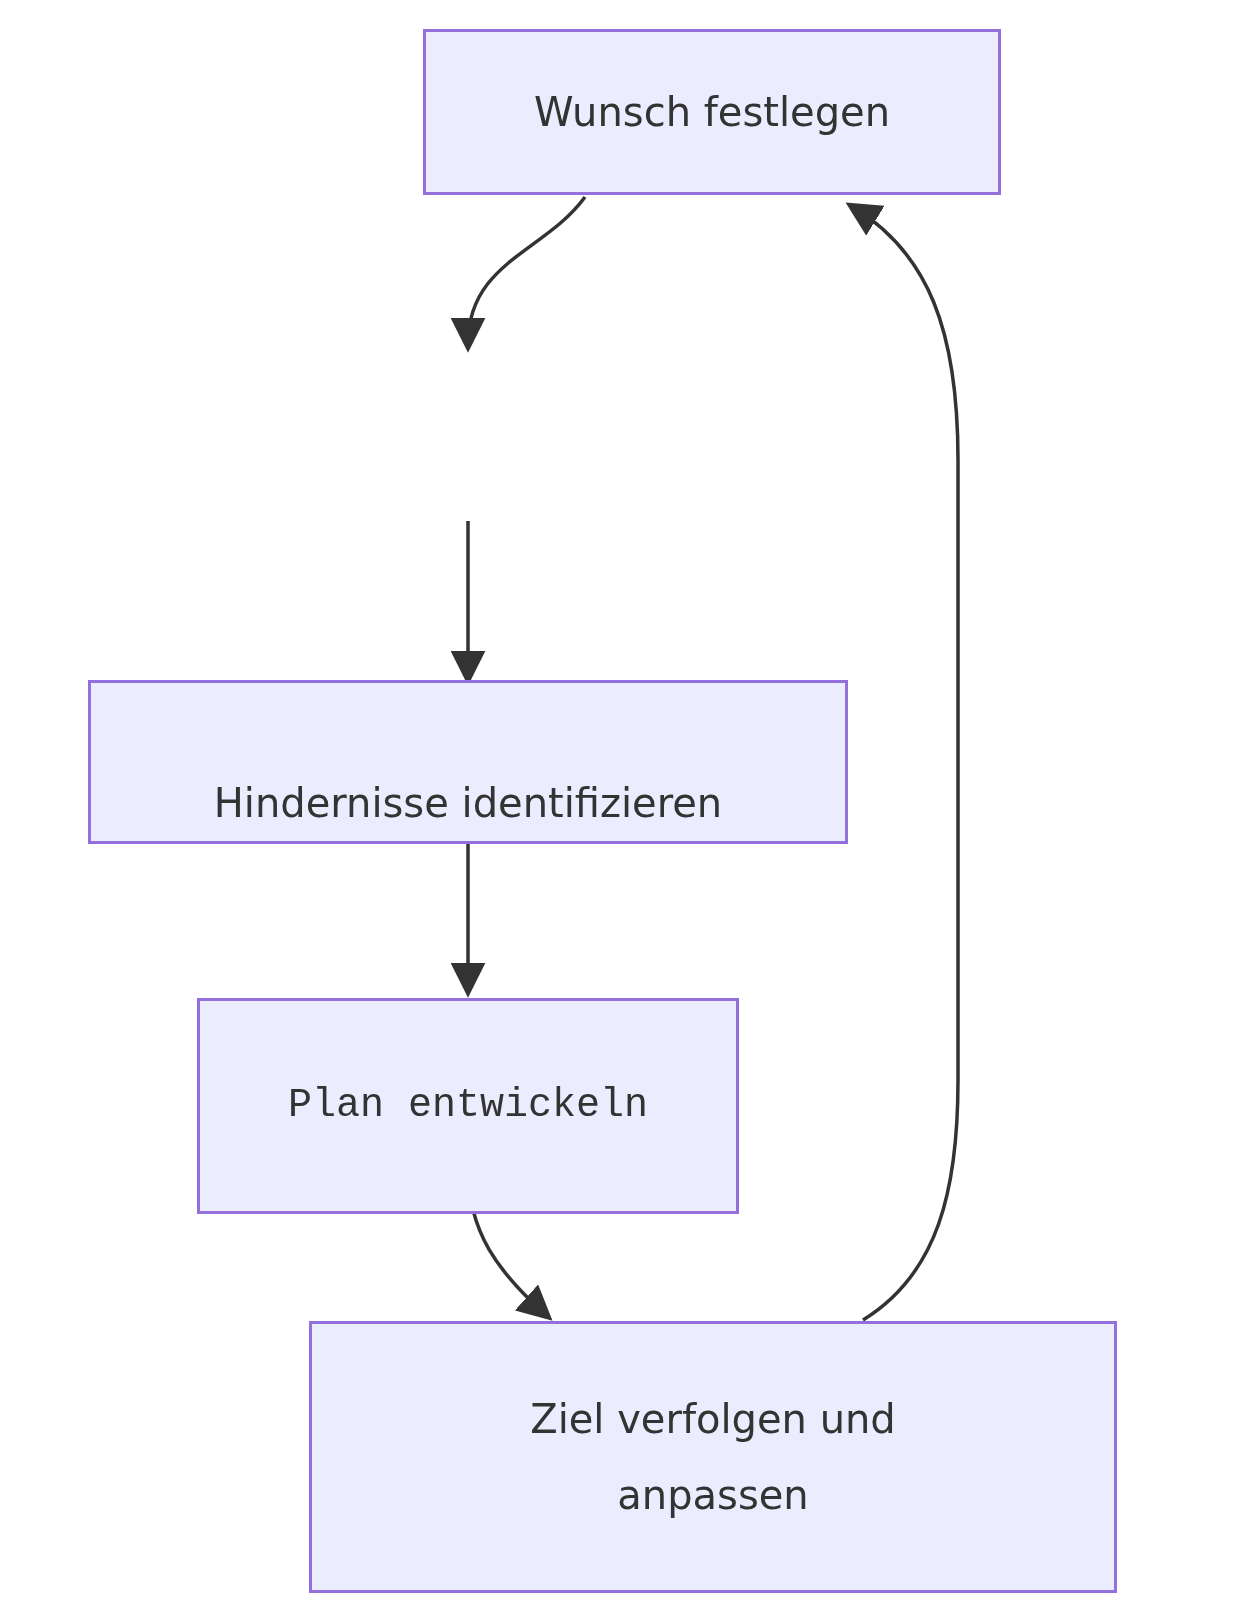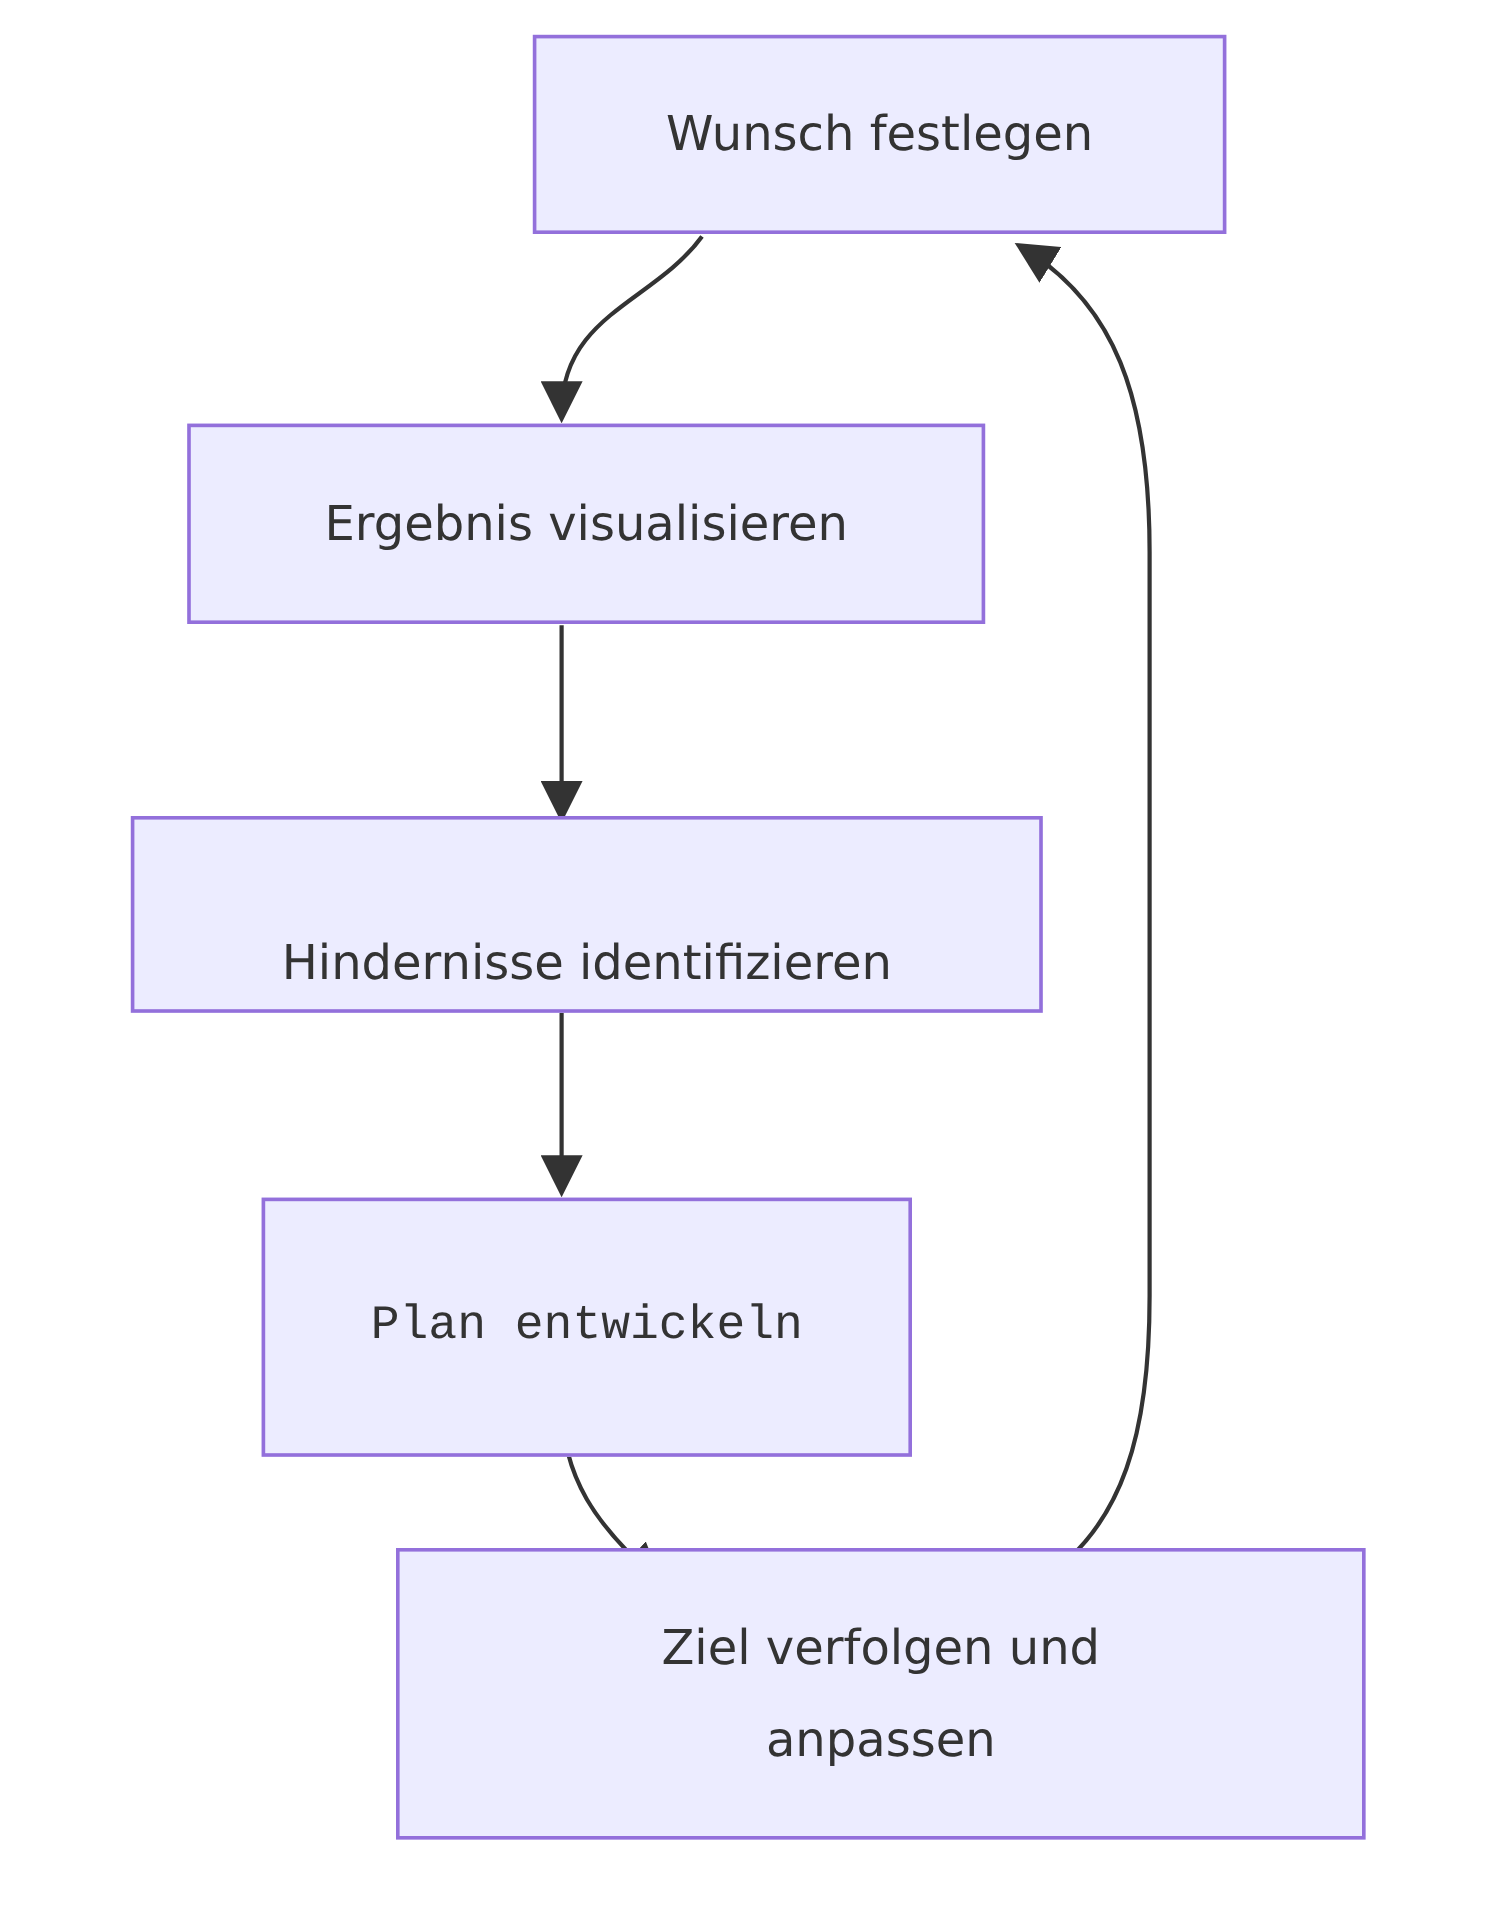--- a/index.html
+++ b/index.html
@@ -42,21 +42,20 @@
     position: absolute;
     display: flex;
     align-items: center;
     justify-content: center;
     text-align: center;
     background: var(--node-fill);
     border: 3.5px solid var(--node-border);
     color: var(--text);
     font-size: 40px;
     line-height: 1.9;
-    margin-left: 21px;
   }
   .node .label { display: inline-block; }
   #node-ziel .label { max-width: 470px; }
 </style>
 </head>
 <body>
 
 <div class="canvas">
 
   <svg class="edges" viewBox="0 0 1240 1610" xmlns="http://www.w3.org/2000/svg">
@@ -74,29 +73,26 @@
 
     <path class="edge" marker-end="url(#arrow)" d="M 468 1168 C 468 1232, 498 1272, 546 1315"></path>
 
     <path class="edge" marker-end="url(#arrow)" d="M 863 1320 C 938 1274, 958 1190, 958 1080 L 958 460 C 958 330, 928 253, 853 207"></path>
   </svg>
 
   <div class="node" id="node-wunsch" style="left:423px; top:29px; width:578px; height:166px;">
     <span class="label">Wunsch festlegen</span>
   </div>
 
-  <div class="node" id="node-ergebnis" style="left:135px; top:353px; width:665px; height:167px;">
-    <span class="label">Ergebnis visualisieren</span>
-  </div>
 
   <div class="node" id="node-hindernisse" style="left:88px; top:680px; width:760px; height:164px;align-items:flex-end;">
     <span class="label">Hindernisse identifizieren</span>
   </div>
 
   <div class="node" id="node-plan" style="left:197px; top:998px; width:542px; height:216px;font-family:Liberation Mono, monospace;">
     <span class="label">Plan entwickeln</span>
   </div>
 
-  <div class="node" id="node-ziel" style="left:309px; top:1290px; width:808px; height:243px;">
+  <div class="node" id="node-ziel" style="left:309px; top:1321px; width:808px; height:272px;">
     <span class="label">Ziel verfolgen und anpassen</span>
   </div>
 
 </div>
 
 </body></html>

